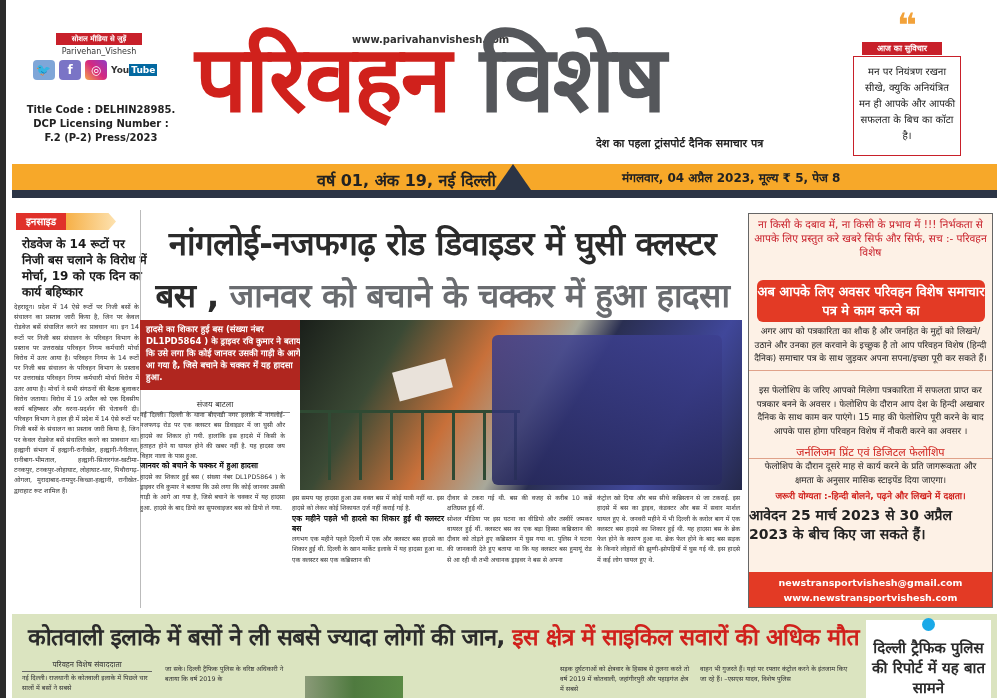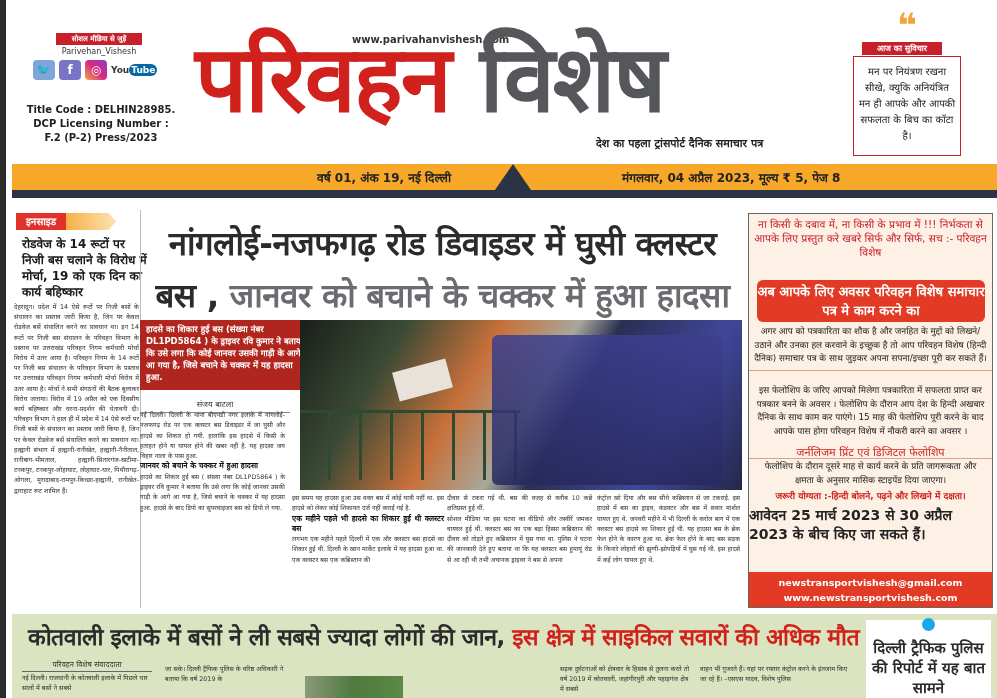--- a/index.html
+++ b/index.html
@@ -8,33 +8,33 @@
 .abs{position:absolute}
 
 .social-tag{left:56px;top:33px;width:86px;height:12px;background:#c8202a;color:#fff;font-size:7px;text-align:center;line-height:12px;font-weight:bold}
 .social-handle{left:56px;top:47px;width:86px;font-size:8px;color:#333;text-align:center}
 .icons{left:33px;top:60px;display:flex;gap:4px;align-items:center}
 .ic{display:inline-block;width:22px;height:20px;border-radius:4px;font-size:12px;font-weight:bold;color:#fff;text-align:center;line-height:20px}
 .ic.tw{background:#7fa6d8}
 .ic.fb{background:#7a74c6}
 .ic.ig{background:linear-gradient(45deg,#f6a54b,#d6287f,#8f3cc4)}
 .ic.yt{width:34px;background:transparent;color:#333;font-size:9px}
-.ic.yt b{background:#0369a1;color:#fff;padding:1px 2px;border-radius:6px}
+.ic.yt b{background:#0369a1;color:#fff;padding:1px 2px;border-radius:0}
 .meta{left:16px;top:103px;width:170px;text-align:center;font-size:10px;font-weight:bold;line-height:14px;color:#222}
 .url{left:352px;top:34px;font-size:10px;font-weight:bold;color:#333}
 .title{left:195px;top:20px;font-size:92px;font-weight:bold;line-height:120px;letter-spacing:-2px;white-space:nowrap}
 .title .t1{color:#d0211c}
 .title .t2{color:#55575b}
 .tagline{left:596px;top:135px;font-size:11px;font-weight:bold;color:#222}
 .quote-mark{left:897px;top:10px;font-size:34px;color:#f2a23a;font-weight:bold;line-height:30px}
 .thought-tag{left:862px;top:42px;width:80px;height:13px;background:#c8202a;color:#fff;font-size:8px;text-align:center;line-height:13px;font-weight:bold}
 .thought-box{left:853px;top:56px;width:108px;height:100px;border:1.5px solid #c8202a;padding:7px 4px;font-size:10px;line-height:16px;text-align:center;color:#222}
 
 .band{left:12px;top:164px;width:985px;height:26px;background:#f7a829}
-.band .l{position:absolute;left:305px;top:5px;font-size:12px;font-weight:bold;color:#222}
+.band .l{position:absolute;left:305px;top:5px;font-size:16px;font-weight:bold;color:#222}
 .band .r{position:absolute;left:610px;top:5px;font-size:12px;font-weight:bold;color:#222}
 .road{left:495px;top:164px;width:0;height:0;border-left:18px solid transparent;border-right:18px solid transparent;border-bottom:26px solid #2b3445}
 .darkbar{left:12px;top:190px;width:985px;height:8px;background:#2b3445}
 
 .insd-tag{left:16px;top:213px;width:50px;height:17px;background:#e0312a;color:#fff;font-size:10px;font-weight:bold;text-align:center;line-height:17px}
 .insd-arrows{left:66px;top:213px;width:50px;height:17px;background:linear-gradient(90deg,#f6b047,#fde2b0);clip-path:polygon(0 0,85% 0,100% 50%,85% 100%,0 100%)}
 .insd-head{left:22px;top:236px;width:125px;font-size:12px;font-weight:bold;line-height:16px;color:#1a1a1a}
 .insd-body{left:14px;top:302px;width:125px;font-size:6.4px;line-height:10.2px;color:#333;text-align:justify}
 .vline{left:140px;top:210px;width:1px;height:398px;background:#bbb}
 

